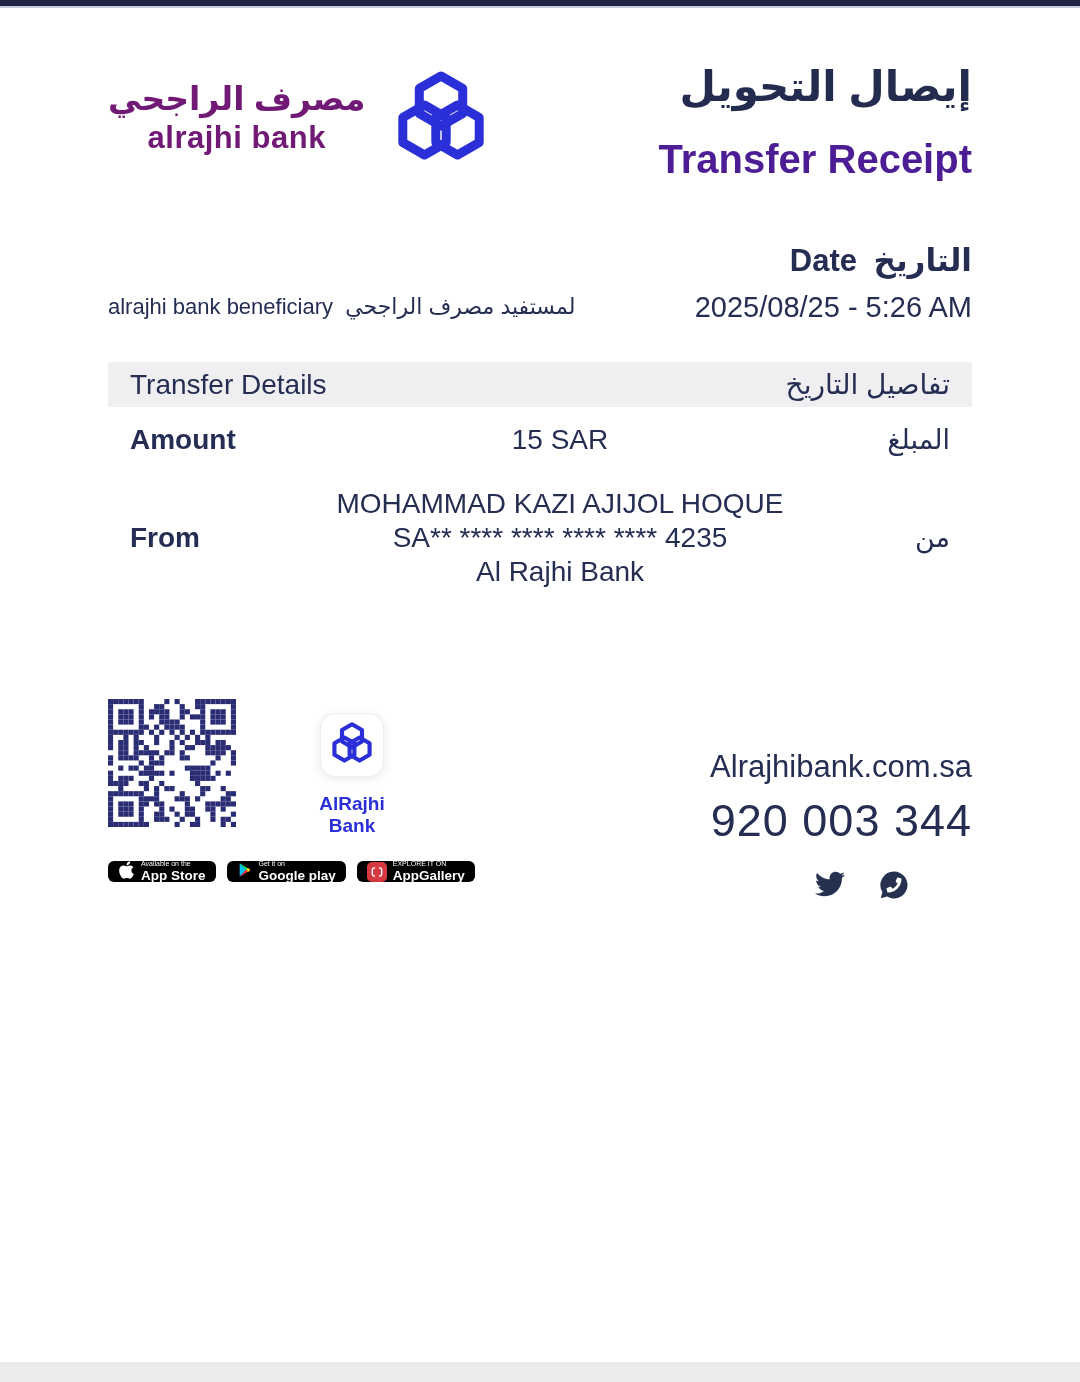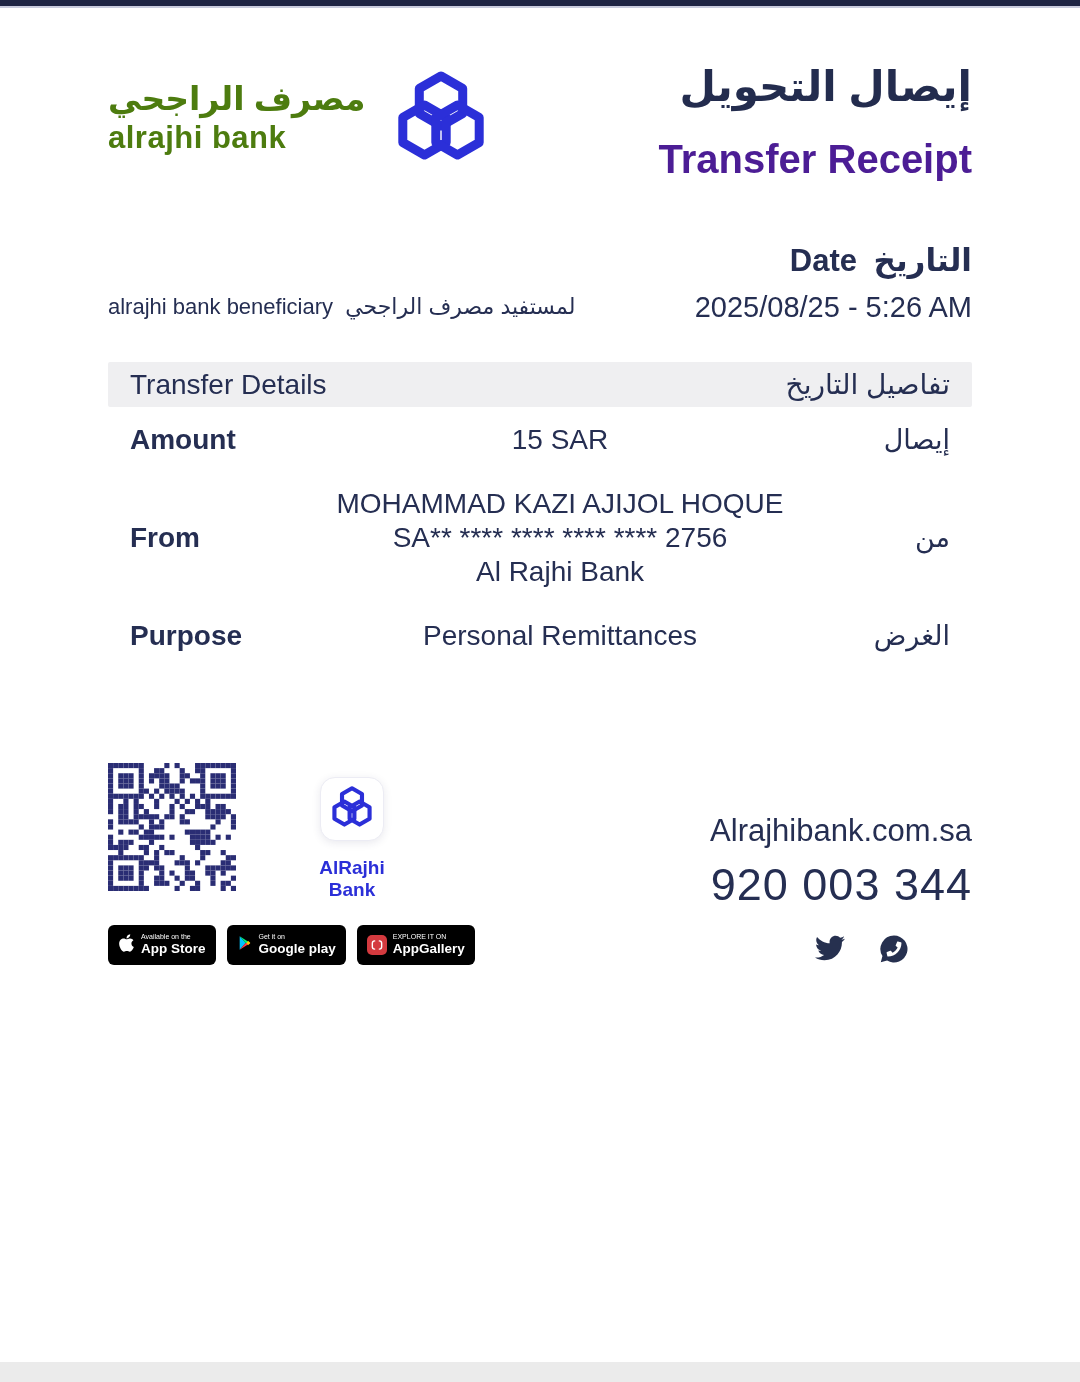--- a/index.html
+++ b/index.html
@@ -4,21 +4,21 @@
 <style>
   * { margin:0; padding:0; box-sizing:border-box; }
   body { background:#fff; font-family:"Liberation Sans","DejaVu Sans",sans-serif; }
   .page { position:relative; width:1080px; height:1382px; background:#fff; overflow:hidden; color:#252e52; }
   .top-strip { height:8px; background:#1f2443; border-bottom:2px solid #c9cbdd; }
   .content { padding:0 108px; }
 
   
   .header { display:flex; justify-content:space-between; margin-top:46px; }
   .logo-group { display:flex; align-items:center; gap:26px; }
-  .logo-text { text-align:left; color:#4d7c0f; font-weight:bold; }
+  .logo-text { text-align:center; color:#701a75; font-weight:bold; }
   .logo-ar { font-size:33px; line-height:1.15; }
   .logo-en { font-size:31px; letter-spacing:.5px; margin-top:2px; }
   .titles { text-align:right; }
   .title-ar { font-size:42px; font-weight:bold; margin-top:8px; color:#232c4e; }
   .title-en { font-size:40px; font-weight:bold; margin-top:26px; color:#4c1d95; }
 
   
   .meta { display:flex; justify-content:space-between; align-items:flex-end; margin-top:60px; }
   .beneficiary { font-size:22px; padding-bottom:4px; }
   .beneficiary .ar { margin-left:6px; }
@@ -39,21 +39,21 @@
   .row-lines { text-align:center; font-size:28px; line-height:34px; }
   .row-ar { text-align:right; font-size:27px; }
 
   
   .footer { margin-top:110px; display:flex; justify-content:space-between; }
   .qr-row { display:flex; align-items:flex-start; gap:58px; }
   .app-icon-block { margin-top:14px; text-align:center; width:116px; }
   .app-icon { width:64px; height:64px; border-radius:15px; border:1px solid #ececf4; box-shadow:0 2px 8px rgba(40,40,90,.10); display:flex; align-items:center; justify-content:center; margin:0 auto; background:#fff; }
   .app-name { color:#2b2fd8; font-weight:bold; font-size:19px; margin-top:16px; }
   .badges { display:flex; gap:11px; margin-top:24px; }
-  .badge { display:flex; align-items:center; gap:6px; background:#000; color:#fff; border-radius:6px; padding:3px 10px; height:40px; cursor:pointer; }
+  .badge { display:flex; align-items:center; gap:6px; background:#000; color:#fff; border-radius:6px; padding:3px 10px; height:21px; cursor:pointer; }
   .badge-txt { display:flex; flex-direction:column; justify-content:center; line-height:1.15; }
   .badge-top { font-size:7px; white-space:nowrap; }
   .badge-bottom { font-size:13.5px; font-weight:bold; white-space:nowrap; }
   .ag-icon { width:20px; height:20px; background:#d43a3f; border-radius:5px; display:flex; align-items:center; justify-content:center; }
   .footer-right { text-align:right; margin-top:50px; }
   .website { font-size:31px; cursor:pointer; }
   .phone { font-size:45px; margin-top:10px; letter-spacing:1px; }
   .social { margin-top:22px; display:flex; justify-content:flex-end; gap:30px; margin-right:62px; }
   .social svg { cursor:pointer; }
   .bottom-strip { position:absolute; bottom:0; left:0; width:100%; height:20px; background:#ebebeb; }
@@ -102,37 +102,30 @@
       <div class="details-header">
         <div>Transfer Details</div>
         <div dir="rtl">تفاصيل التاريخ</div>
       </div>
       <div>
           <div class="detail-row">
             <div class="row-label">Amount</div>
             <div class="row-lines">
               <div>15 SAR</div>
             </div>
-            <div class="row-ar" dir="rtl">إيصال</div>
+            <div class="row-ar" dir="rtl">المبلغ</div>
           </div>
           <div class="detail-row">
             <div class="row-label">From</div>
             <div class="row-lines">
               <div>MOHAMMAD KAZI AJIJOL HOQUE</div>
-              <div>SA** **** **** **** **** 2756</div>
+              <div>SA** **** **** **** **** 4235</div>
               <div>Al Rajhi Bank</div>
             </div>
             <div class="row-ar" dir="rtl">من</div>
-          </div>
-          <div class="detail-row">
-            <div class="row-label">Purpose</div>
-            <div class="row-lines">
-              <div>Personal Remittances</div>
-            </div>
-            <div class="row-ar" dir="rtl">الغرض</div>
           </div>
         </div>
     </div>
 
     <div class="footer">
       <div class="footer-left">
         <div class="qr-row">
           <div><svg width="128" height="128" viewBox="0 0 128 128">
                 <rect x="0.00" y="0.00" width="5.12" height="5.12" fill="#2a2d74"></rect>
                 <rect x="5.12" y="0.00" width="5.12" height="5.12" fill="#2a2d74"></rect>

